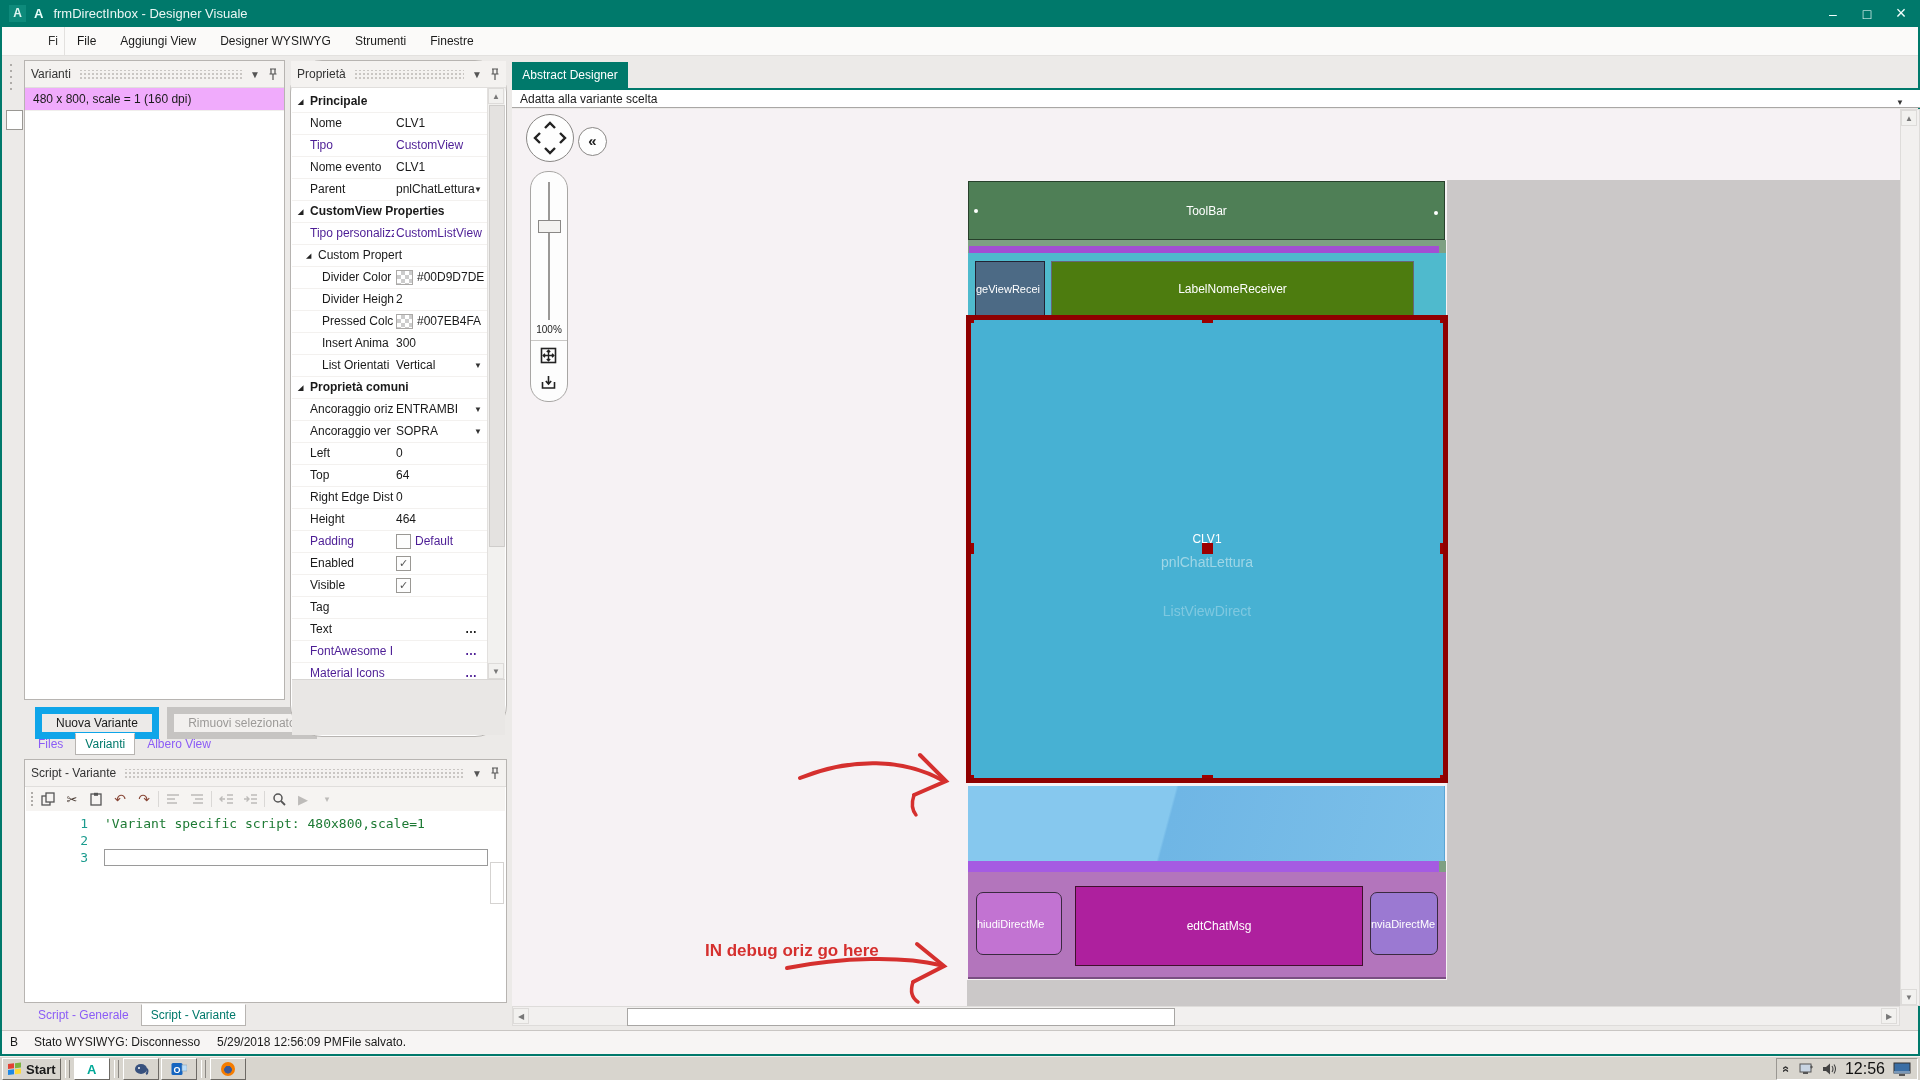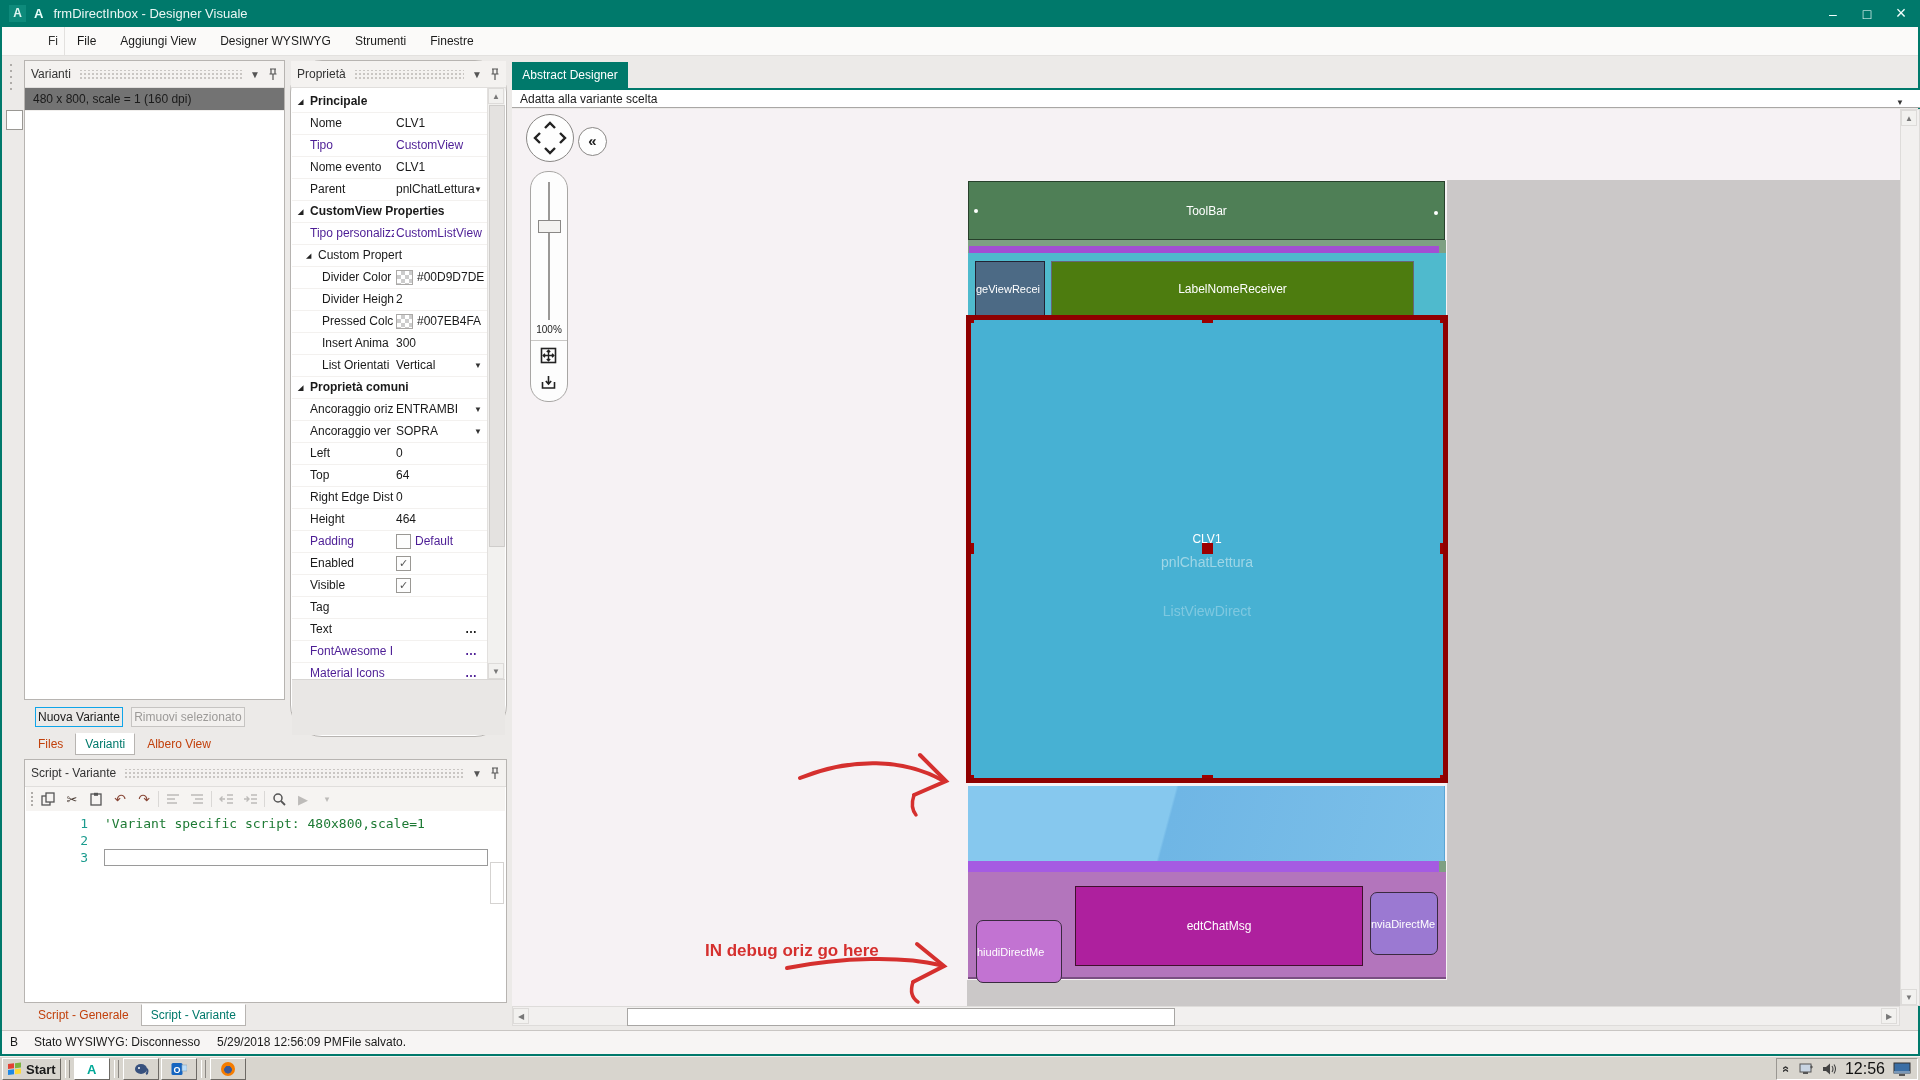--- a/index.html
+++ b/index.html
@@ -16,25 +16,25 @@
   #menubar{position:absolute;left:0;top:27px;right:0;height:28px;background:#FBFAF9;border-bottom:1px solid #E3E1DF;display:flex;align-items:center;}
   #menu-edge{width:22px;text-align:center;color:#333;border-right:1px solid #E3E1DF;overflow:hidden;height:100%;line-height:28px;margin-left:40px;}
   .menu-item{padding:0 12px;line-height:28px;}
   
   .panel{position:absolute;background:#FFF;border:1px solid #B7B4B1;box-sizing:border-box;}
   .phead{height:26px;display:flex;align-items:center;background:#F4F2F0;border-bottom:1px solid #E0DEDC;padding:0 6px;color:#333;}
   .phead .dots{flex:1;height:9px;margin:0 8px;background-image:radial-gradient(#C9C6C3 1px, transparent 1.2px);background-size:4px 4px;background-position:0 2px;}
   .phead .dd-ic{color:#555;font-size:10px;margin-right:8px;}
   .pin{width:10px;height:13px;}
   
-  #varianti-item{height:22px;line-height:22px;background:#737373;padding-left:8px;border-bottom:1px solid #F0EEEC;}
-  .btn{display:inline-block;border:1px solid #0ea5e9;background:#ECEAE8;padding:2px 2px;font-size:12px;}
+  #varianti-item{height:22px;line-height:22px;background:#f0abfc;padding-left:8px;border-bottom:1px solid #F0EEEC;}
+  .btn{display:inline-block;border:7px solid #0ea5e9;background:#ECEAE8;padding:2px 14px;font-size:12px;}
   .btn.dis{border-color:#C6C4C2;color:#9C9A98;background:#F2F0EE;}
   .tabs{display:flex;gap:2px;align-items:flex-end;}
-  .tab{padding:3px 9px;color:#c2410c;border:1px solid transparent;}
+  .tab{padding:3px 9px;color:#8b5cf6;border:1px solid transparent;}
   .tab.active{background:#FFF;border:1px solid #B7B4B1;border-top-color:#FFF;color:#00796B;}
   
   #prop-body{position:absolute;left:1px;right:18px;top:27px;bottom:57px;overflow:hidden;background:#FFF;padding-top:3px;}
   .prow{height:21px;line-height:21px;display:flex;border-bottom:1px solid #F3F1EF;position:relative;}
   .prow .exp{width:10px;margin-left:6px;font-size:7px;color:#222;flex:none;}
   .prow.sec{font-weight:bold;}
   .prow.sec.sub{font-weight:normal;padding-left:8px;}
   .prow .plabel{flex:none;width:84px;overflow:hidden;white-space:nowrap;padding-left:18px;}
   .prow.sec .plabel{width:auto;padding-left:2px;}
   .prow.ind2 .plabel{padding-left:30px;width:72px;}
@@ -86,21 +86,21 @@
   #v-lblrecv{left:84px;top:81px;width:363px;height:55px;background:#4d7c0f;border:1px solid #667;display:flex;align-items:center;justify-content:center;font-size:12px;}
   #v-clv{left:-1px;top:135px;width:482px;height:468px;background:#47B1D3;border:5px solid #8F0000;}
   .handle{position:absolute;width:11px;height:11px;background:#9C0000;}
   #clv-name{position:absolute;left:0;right:0;top:212px;text-align:center;color:#FFF;font-size:12px;}
   #clv-parent{position:absolute;left:0;right:0;top:234px;text-align:center;color:#9FD6E6;font-size:14px;}
   #clv-ghost{position:absolute;left:0;right:0;top:283px;text-align:center;color:rgba(255,255,255,0.30);font-size:14px;}
   #v-blue{left:1px;top:606px;width:477px;height:75px;background:linear-gradient(105deg,#86C8EE 42%,#6FB6E5 42.5%,#7CC0E9 100%);border-right:1px solid #5AA5D5;}
   #v-purple2{left:1px;top:681px;width:471px;height:11px;background:#A55BE2;}
   #v-greennub{left:472px;top:681px;width:7px;height:11px;background:#7EA083;}
   #v-mauve{left:1px;top:692px;width:478px;height:107px;background:#B375BC;border-bottom:2px solid #7A4E82;}
-  #v-btnleft{left:9px;top:712px;width:86px;height:63px;background:#C273D2;border:1px solid #3A2A40;border-radius:7px;display:flex;align-items:center;font-size:11px;margin-top:28px;}
+  #v-btnleft{left:9px;top:712px;width:86px;height:63px;background:#C273D2;border:1px solid #3A2A40;border-radius:7px;display:flex;align-items:center;font-size:11px;}
   #v-edt{left:108px;top:706px;width:288px;height:80px;background:#AE209E;border:1px solid #40102E;display:flex;align-items:center;justify-content:center;font-size:12px;}
   #v-btnright{left:403px;top:712px;width:68px;height:63px;background:#9B79D2;border:1px solid #3A2A40;border-radius:7px;display:flex;align-items:center;font-size:11px;}
   #annot-text{position:absolute;left:193px;top:832px;color:#D5302E;font-weight:bold;font-size:17px;font-family:"Liberation Sans",sans-serif;}
   
   #nav-pad{position:absolute;left:14px;top:5px;width:46px;height:46px;border:1px solid #8A8886;border-radius:50%;background:#FEFEFE;}
   #nav-back{position:absolute;left:66px;top:18px;width:27px;height:27px;border:1px solid #8A8886;border-radius:50%;background:#FEFEFE;text-align:center;line-height:25px;font-weight:bold;font-size:15px;color:#222;}
   #zoom-pill{position:absolute;left:18px;top:62px;width:36px;height:229px;border:1px solid #A8A6A4;border-radius:18px;background:#FDFDFD;}
   #zoom-track{position:absolute;left:17px;top:10px;width:2px;height:138px;background:#9A9896;}
   #zoom-thumb{position:absolute;left:7px;top:48px;width:21px;height:11px;background:#F3F2F0;border:1px solid #8A8886;}
   #zoom-label{position:absolute;left:0;right:0;top:152px;text-align:center;font-size:10px;color:#222;}

